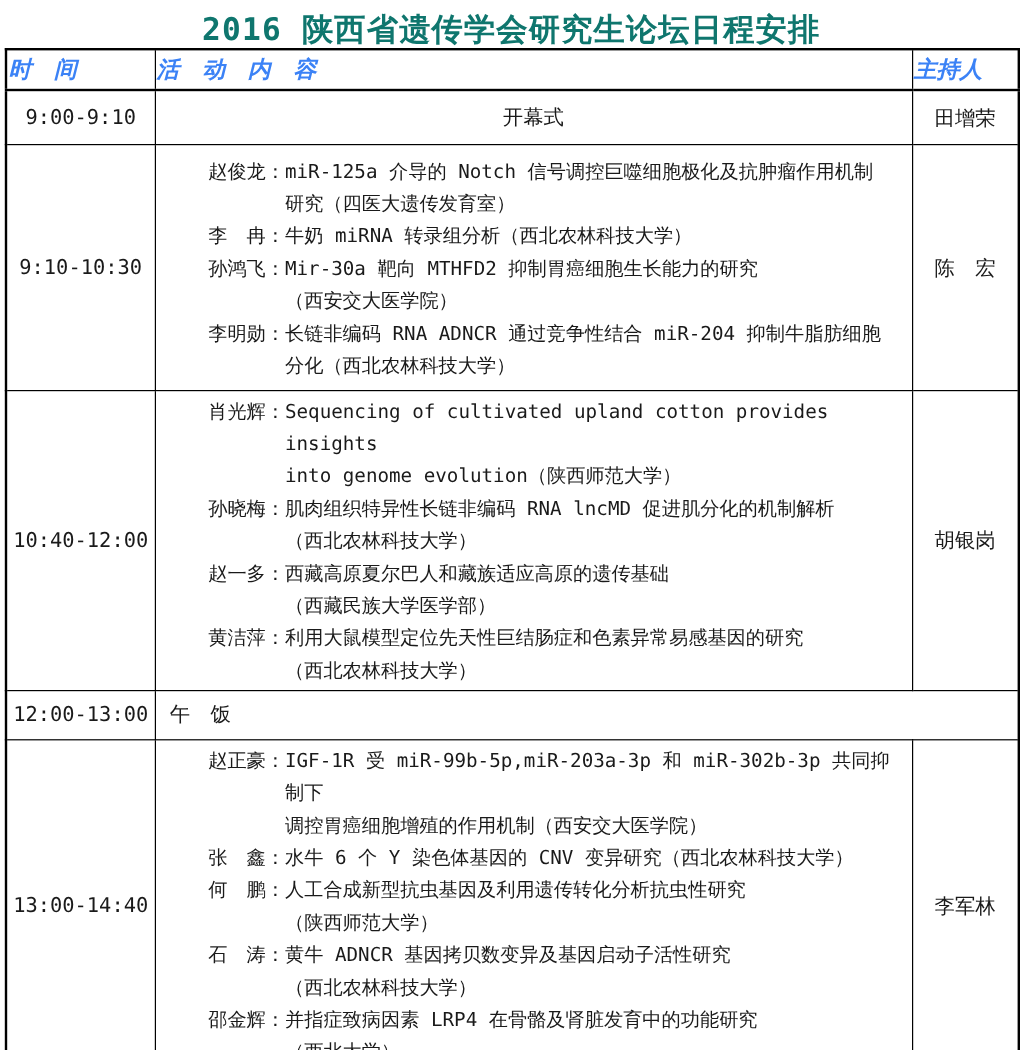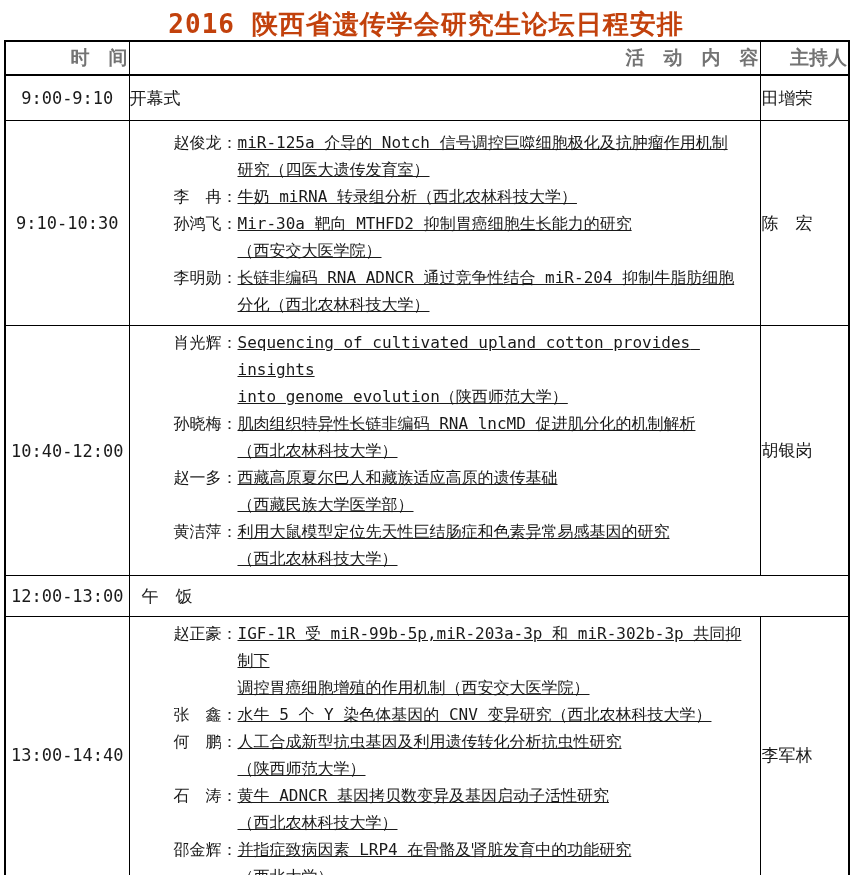--- a/index.html
+++ b/index.html
@@ -3,54 +3,54 @@
 <meta charset="utf-8">
 <style>
   html,body { margin:0; padding:0; background:#ffffff; }
   body {
     width:852px; height:875px; overflow:hidden;
     font-family:"DejaVu Sans Mono","DejaVu Sans",monospace;
     color:#1a1a1a;
   }
   .page-title {
     height:40px; padding-top:7px; box-sizing:border-box;
-    text-align:center; font-size:26px; font-weight:bold; color:#c2410c;
+    text-align:center; font-size:26px; font-weight:bold; color:#0f766e;
     letter-spacing:1px;
   }
   table.schedule {
     border-collapse:collapse; table-layout:fixed;
     width:844px; margin:0 4px; border:2px solid #000;
     background:#fff;
   }
   col.c-time    { width:124px; }
   col.c-content { width:631px; }
   col.c-host    { width:89px; }
   th, td { border:1px solid #000; }
   thead th {
-    height:30px; font-size:19px; font-weight:bold; color:#737373;
-    text-align:right; vertical-align:middle; border-bottom:2px solid #000;
+    height:30px; font-size:19px; font-weight:bold; color:#3b82f6;
+    text-align:left; vertical-align:middle; border-bottom:2px solid #000;font-style:italic;
   }
   td.time  { text-align:center; vertical-align:middle; font-size:17px;margin-top:44px; }
-  td.host  { vertical-align:middle; font-size:17px; }
+  td.host  { text-align:center; vertical-align:middle; font-size:17px; }
   td.content {
     vertical-align:middle; font-size:17px; line-height:27px;
     padding:3px 4px 3px 8px; box-sizing:border-box;
   }
-  td.content.center { padding:0; }
+  td.content.center { text-align:center; padding:0; }
   td.content.plain  { padding-left:12px; }
   tr.h-hdr  th { height:30px; }
   tr.h-r1 td { height:42px; }
   tr.h-r2 td { height:202px; }
   tr.h-r3 td { height:34px; }
   tr.h-r4 td { height:218px; }
   tr.h-r5 td { height:38px; }
   tr.h-r6 td { height:248px; }
   .item { display:flex; font-size:16px; line-height:27px;margin-left:36px; }
   .item .name { flex:0 0 64px; white-space:nowrap; }
-  .item .text { flex:1; white-space:pre-wrap; word-break:break-word;text-decoration:underline; }
+  .item .text { flex:1; white-space:pre-wrap; word-break:break-word; }
 </style>
 </head>
 <body>
 
 <div class="page-title">2016 陕西省遗传学会研究生论坛日程安排</div>
 
 <table class="schedule">
   <colgroup>
     <col class="c-time">
       <col class="c-content">
@@ -133,21 +133,21 @@
     <tr class="h-r6">
       <td class="time">13:00-14:40</td>
       <td class="content">
         <div class="item">
           <span class="name">赵正豪：</span>
           <span class="text">IGF-1R 受 miR-99b-5p,miR-203a-3p 和 miR-302b-3p 共同抑制下
 调控胃癌细胞增殖的作用机制（西安交大医学院）</span>
         </div>
         <div class="item">
           <span class="name">张　鑫：</span>
-          <span class="text">水牛 5 个 Y 染色体基因的 CNV 变异研究（西北农林科技大学）</span>
+          <span class="text">水牛 6 个 Y 染色体基因的 CNV 变异研究（西北农林科技大学）</span>
         </div>
         <div class="item">
           <span class="name">何　鹏：</span>
           <span class="text">人工合成新型抗虫基因及利用遗传转化分析抗虫性研究
 （陕西师范大学）</span>
         </div>
         <div class="item">
           <span class="name">石　涛：</span>
           <span class="text">黄牛 ADNCR 基因拷贝数变异及基因启动子活性研究
 （西北农林科技大学）</span>

